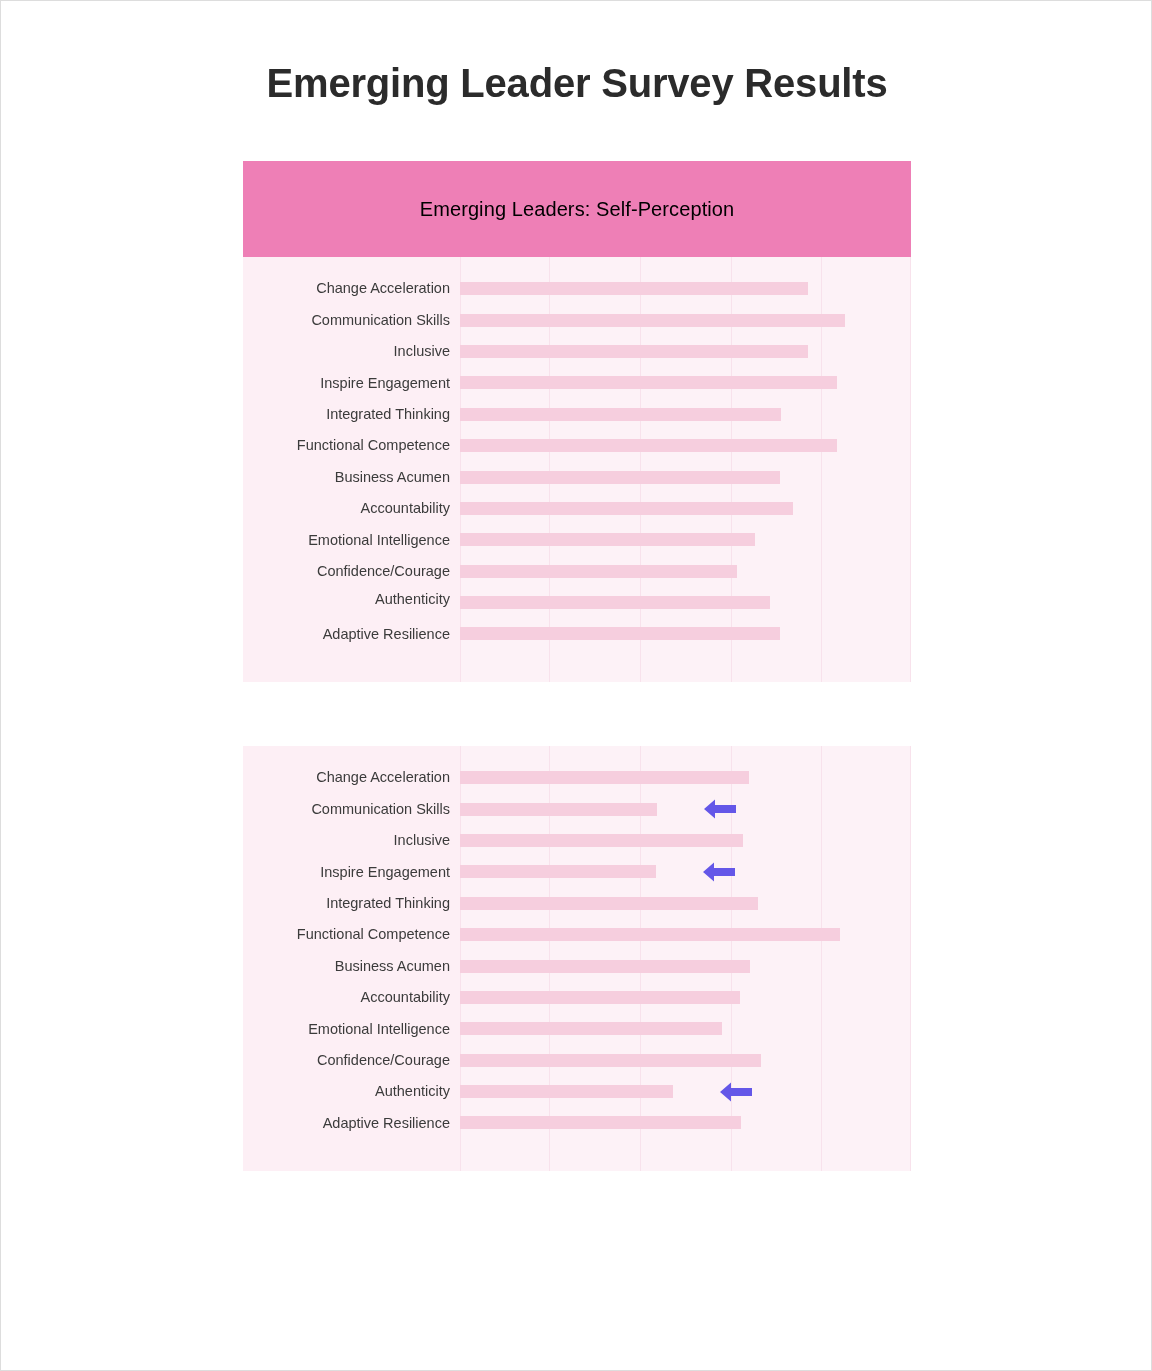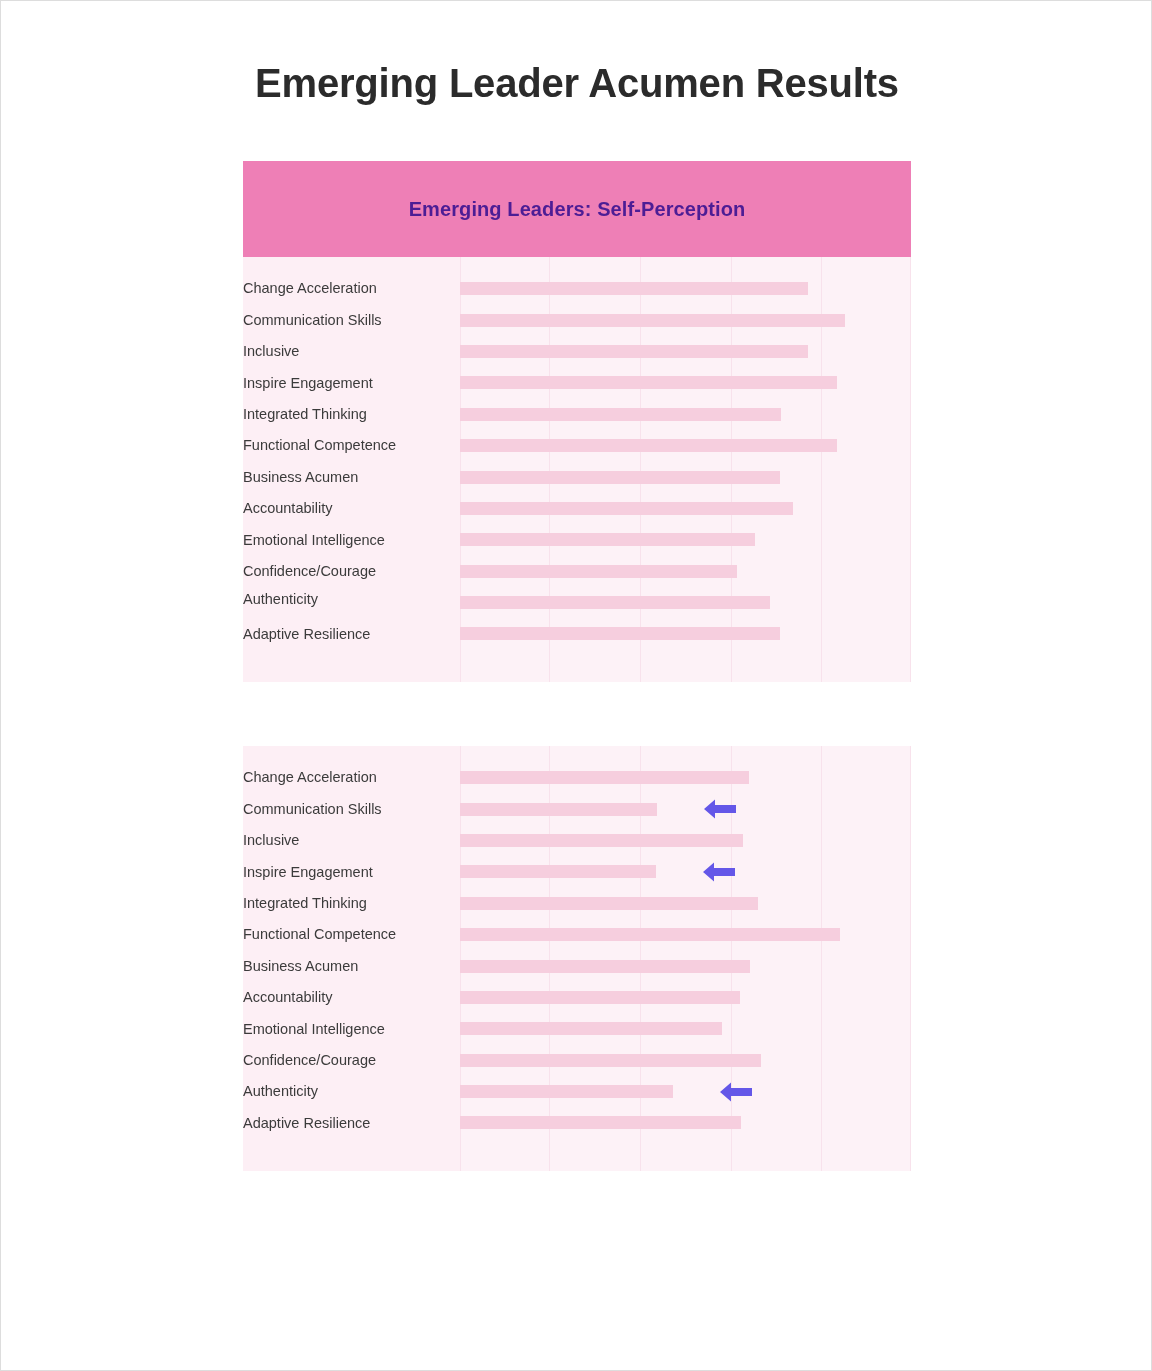--- a/index.html
+++ b/index.html
@@ -43,23 +43,23 @@
   #panel-2 { top: 745px; }
   .panel-header {
     height: 96px;
     background: #ee7fb6;
     display: flex;
     align-items: center;
     justify-content: center;
     box-sizing: border-box;
   }
   .panel-header-title {
-    color: #4c1d95;
+    color: #000000;
     font-size: 20px;
-    font-weight: bold;
+    font-weight: normal;
     text-align: left;
     letter-spacing: 0.1px;
   }
   .chart-body {
     position: relative;
     background: #fdeff5;
     height: 425px;
     box-sizing: border-box;
     overflow: hidden;
   }
@@ -88,21 +88,21 @@
   .row {
     position: relative;
     height: 31.4px;
     display: flex;
     align-items: center;
   }
   .row-label {
     position: absolute;
     left: 0;
     width: 207px;
-    text-align: left;
+    text-align: right;
     font-size: 14.5px;
     color: #3b3b3b;
     white-space: nowrap;
     line-height: 1;
   }
   .row-label.shift-up { margin-top: -7px; }
   .bar-track {
     position: absolute;
     left: 217px;
     right: 0;
@@ -122,21 +122,21 @@
     width: 34px;
     height: 24px;
   }
   .arrow svg { display: block; width: 34px; height: 24px; }
 </style>
 </head>
 <body>
 
 <div class="page">
 
-  <div class="page-title">Emerging Leader Acumen Results</div>
+  <div class="page-title">Emerging Leader Survey Results</div>
 
   <div class="panel" id="panel-1">
     <div class="panel-header">
       <div class="panel-header-title">Emerging Leaders: Self-Perception</div>
     </div>
     <div class="chart-body">
       <div class="plot-area">
         <div class="gridline" style="left:0px"></div>
         <div class="gridline" style="left:89px"></div>
         <div class="gridline" style="left:180px"></div>

